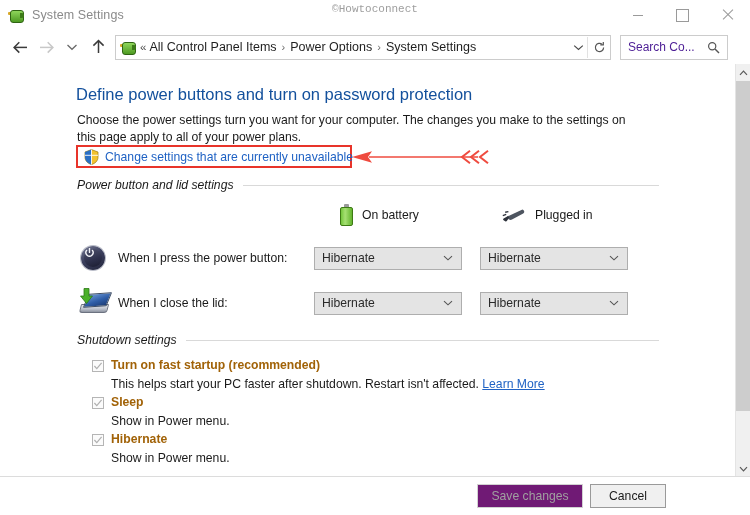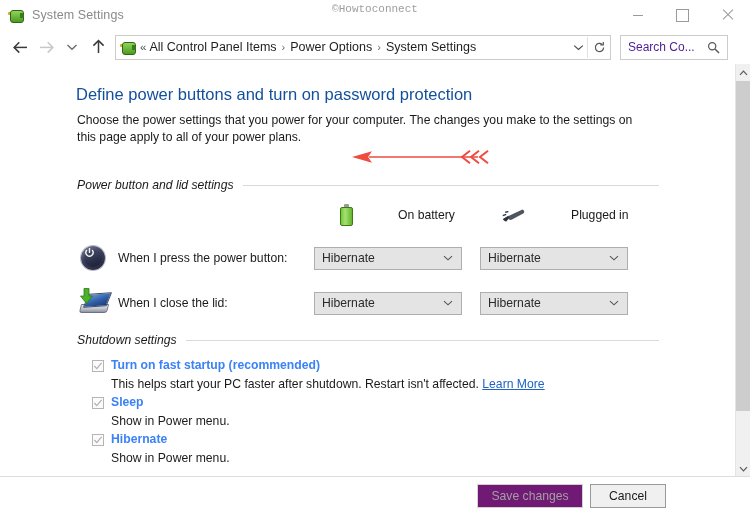--- a/index.html
+++ b/index.html
@@ -280,21 +280,20 @@
   
   .col-headers {
     position: absolute;
     left: 340px; top: 138px;
     width: 330px; height: 26px;
   }
   .col-head {
     position: absolute;
     display: flex;
     align-items: center;
-    gap: 36px;
   }
   .col-head-label {
     font-size: 12.2px;
     color: #1a1a1a;
     margin-left: 9px;
     white-space: nowrap;
   }
   .battery-ico {
     width: 13px; height: 22px;
     position: relative;
@@ -426,21 +425,21 @@
     box-sizing: border-box;
     border: 1px solid #b5b5b5;
     background: #fbfbfb;
     position: relative;
     flex: none;
     margin-top: 2px;
   }
   .check-label {
     font-size: 12.2px;
     font-weight: bold;
-    color: #3b82f6;
+    color: #a16207;
     margin-left: 7px;
     white-space: nowrap;
   }
   .sub-text {
     position: absolute;
     left: 111px;
     font-size: 12.2px;
     color: #1a1a1a;
     white-space: nowrap;
   }
@@ -594,22 +593,33 @@
     <svg class="search-ico" width="13" height="13" viewBox="0 0 13 13">
       <circle cx="5.2" cy="5.2" r="3.6" fill="none" stroke="#555" stroke-width="1.2"></circle>
       <path d="M8 8 L12 12" stroke="#555" stroke-width="1.4"></path>
     </svg>
   </div>
 </div>
 
 <div class="content">
 
   <div class="page-title">Define power buttons and turn on password protection</div>
-  <div class="page-desc">Choose the power settings that you power for your computer. The changes you make to the settings on this page apply to all of your power plans.</div>
-
+  <div class="page-desc">Choose the power settings turn you want for your computer. The changes you make to the settings on this page apply to all of your power plans.</div>
+
+  <div class="uac-box">
+    <span class="shield">
+      <svg width="15" height="16" viewBox="0 0 15 16">
+        <path d="M7.5 0.6 L14 3 L14 8.2 C14 12 10.9 14.6 7.5 15.5 C4.1 14.6 1 12 1 8.2 L1 3 Z" fill="#f2c230" stroke="#9a7a10" stroke-width="0.7"></path>
+        <path d="M7.5 0.6 L1 3 L1 8.2 C1 12 4.1 14.6 7.5 15.5 Z" fill="#2a6fc4"></path>
+        <path d="M7.5 0.6 L7.5 15.5" stroke="#ffffff" stroke-width="0.9"></path>
+        <path d="M1 6.3 L14 6.3" stroke="#ffffff" stroke-width="0.9"></path>
+      </svg>
+    </span>
+    <span class="uac-link">Change settings that are currently unavailable</span>
+  </div>
 
   <svg class="red-arrow" viewBox="0 0 140 16">
     <path d="M0 8 L20 2.2 L16 8 L20 13.8 Z" fill="#ef4b3f"></path>
     <path d="M17 8 L126 8" stroke="#ef4b3f" stroke-width="1.6"></path>
     <path d="M118 1.8 L110 8 L118 14.2" fill="none" stroke="#ef4b3f" stroke-width="2"></path>
     <path d="M127 1.8 L119 8 L127 14.2" fill="none" stroke="#ef4b3f" stroke-width="2"></path>
     <path d="M136 1.8 L128 8 L136 14.2" fill="none" stroke="#ef4b3f" stroke-width="2"></path>
   </svg>
 
   <div class="group" style="top:114px;">

